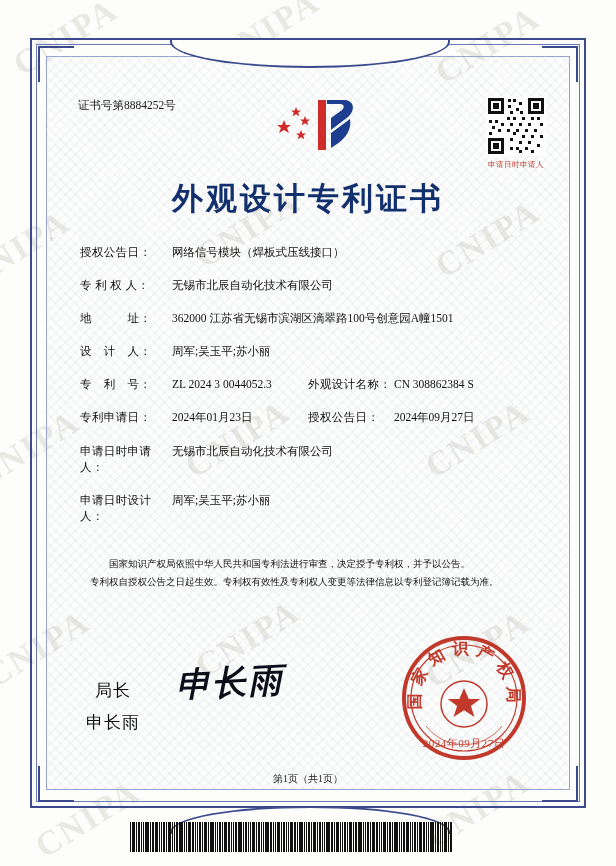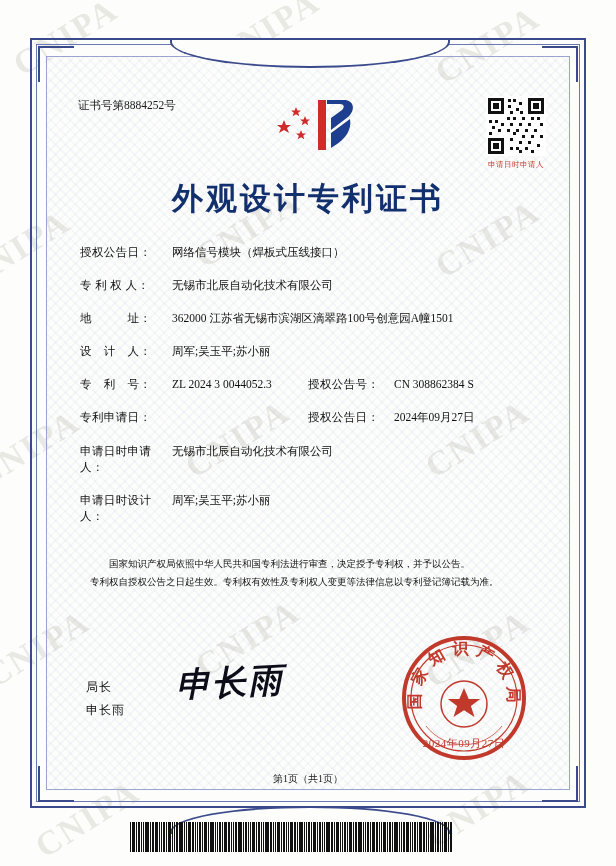--- a/index.html
+++ b/index.html
@@ -193,25 +193,26 @@
     line-height: 1.85;
     color: #111;
     text-align: justify;
   }
   .legal p { margin: 0; }
   .legal p.first { text-indent: 19px; }
 
   .signer {
     position: absolute;
     left: 40px; top: 620px;
-    font-family: Liberation Sans, sans-serif;
-    font-size: 12px;
+    font-family: Liberation Mono, monospace;
+    font-size: 17px;
     line-height: 1.9;
     color: #111;
     letter-spacing: 1px;
+    text-align: center;
   }
   .sig-script {
     position: absolute;
     left: 130px; top: 604px;
     font-family: "Liberation Serif", serif;
     font-style: italic;
     font-weight: bold;
     font-size: 34px;
     color: #0d0d1a;
     letter-spacing: 2px;
@@ -388,28 +389,29 @@
         <div class="lbl">设　计　人：</div>
         <div class="val">周军;吴玉平;苏小丽</div>
       </div>
 
       <div class="row two">
         <div class="half">
           <div class="lbl">专　利　号：</div>
           <div class="val">ZL 2024 3 0044052.3</div>
         </div>
         <div class="half right">
-          <div class="lbl">授权公告号：</div>
+          <div class="lbl">外观设计名称：</div>
           <div class="val">CN 308862384 S</div>
         </div>
       </div>
 
       <div class="row two">
         <div class="half">
           <div class="lbl">专利申请日：</div>
+          <div class="val">2024年01月23日</div>
         </div>
         <div class="half right">
           <div class="lbl">授权公告日：</div>
           <div class="val">2024年09月27日</div>
         </div>
       </div>
 
       <div class="row">
         <div class="lbl">申请日时申请人：</div>
         <div class="val">无锡市北辰自动化技术有限公司</div>

